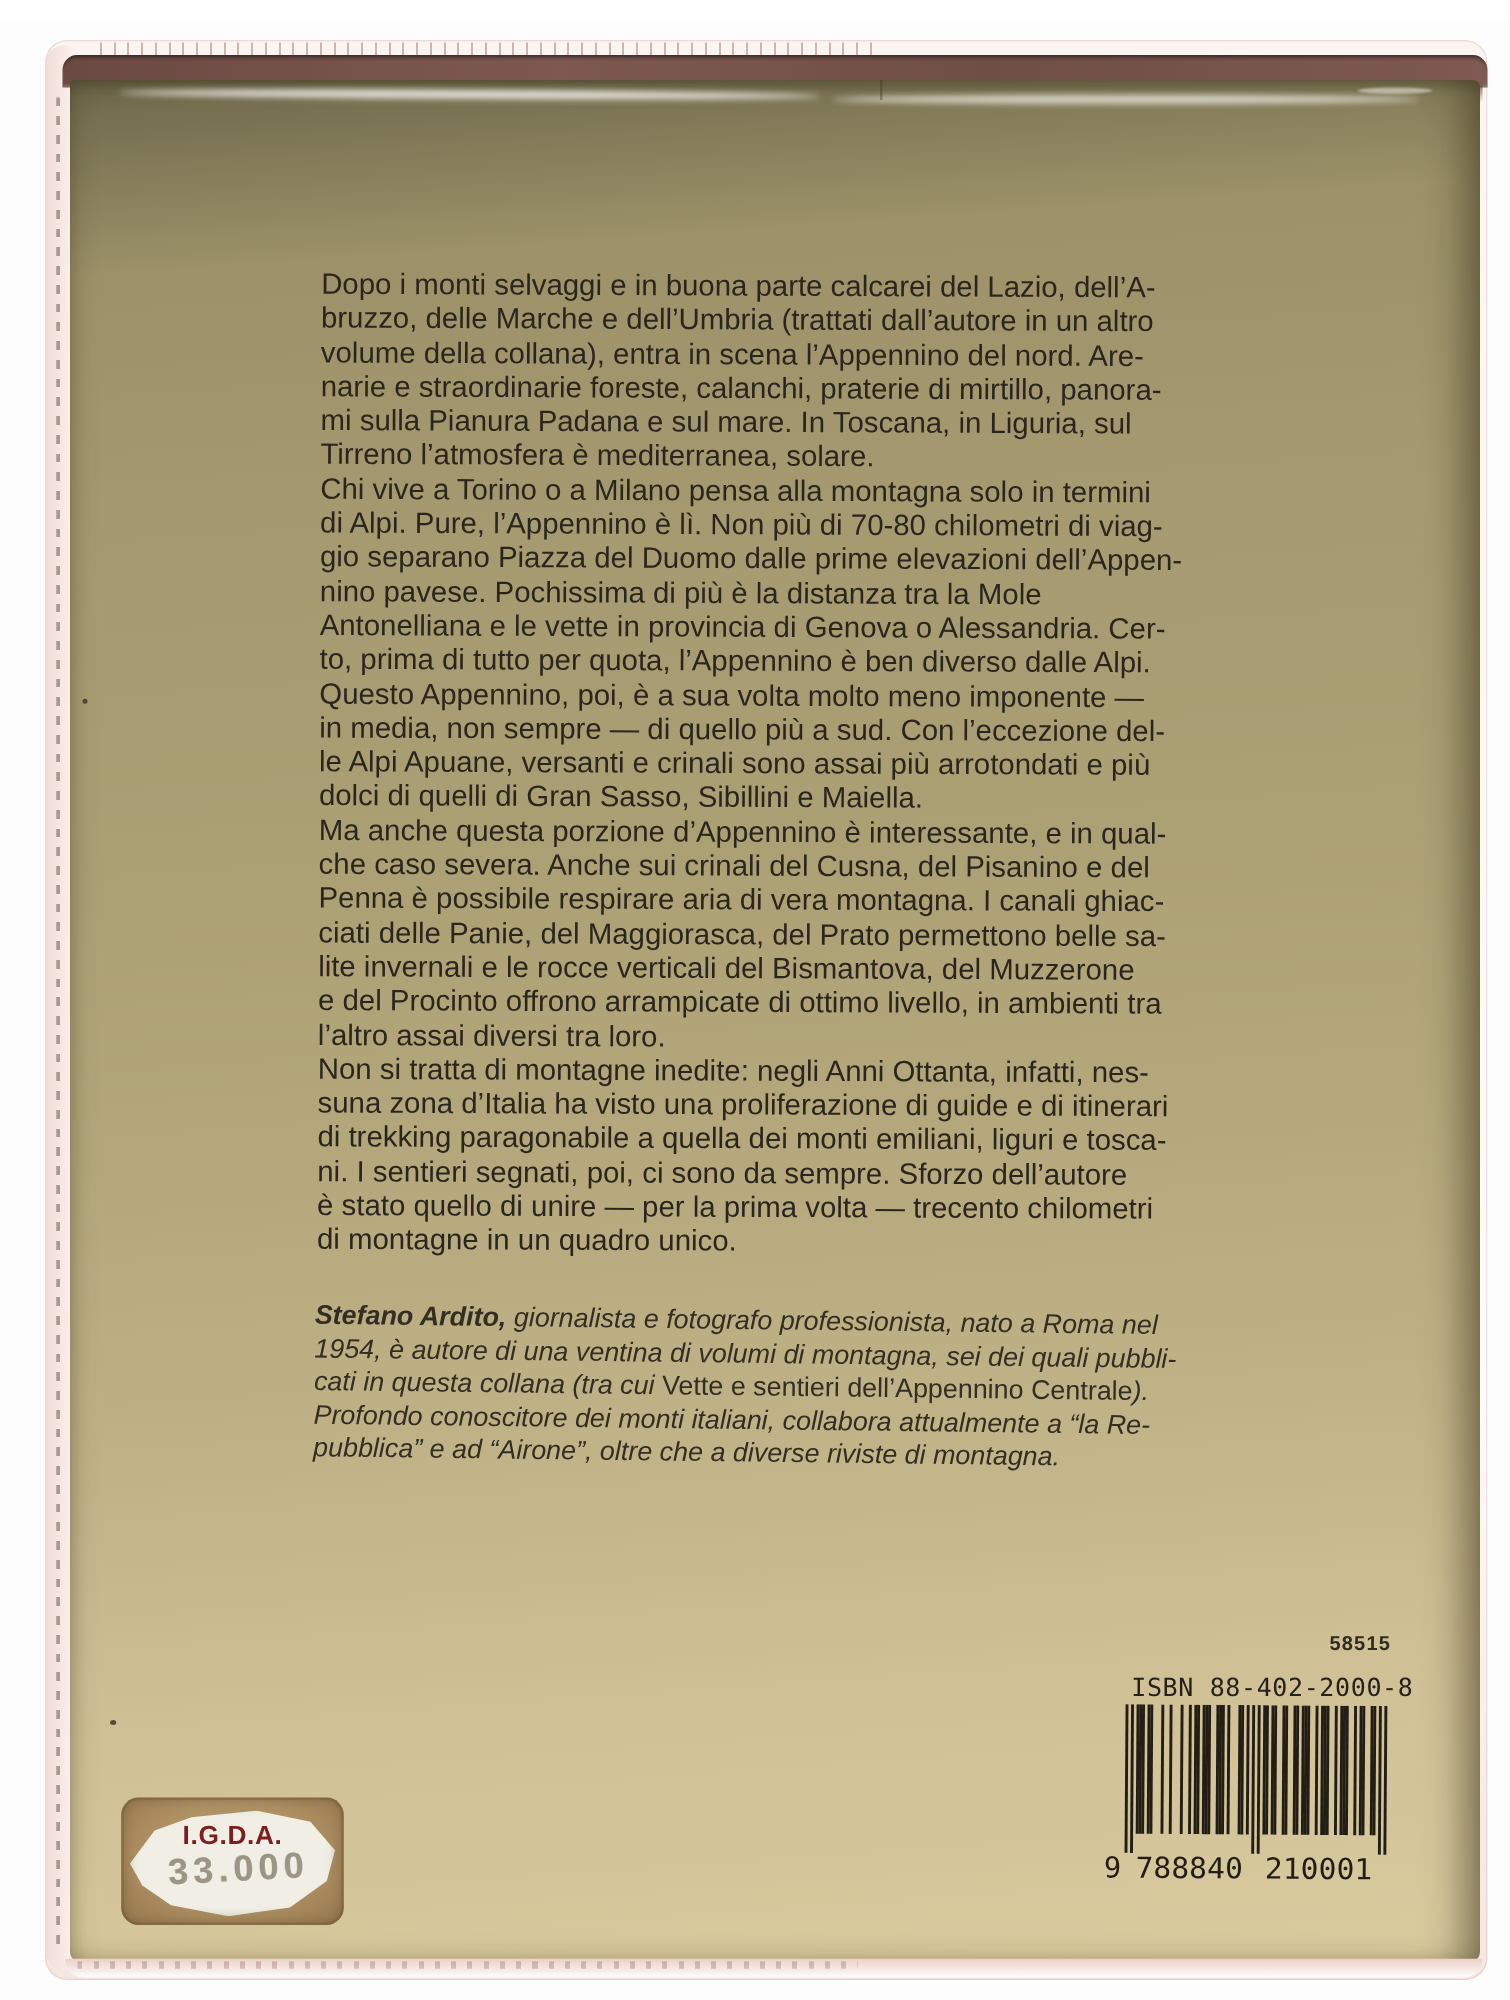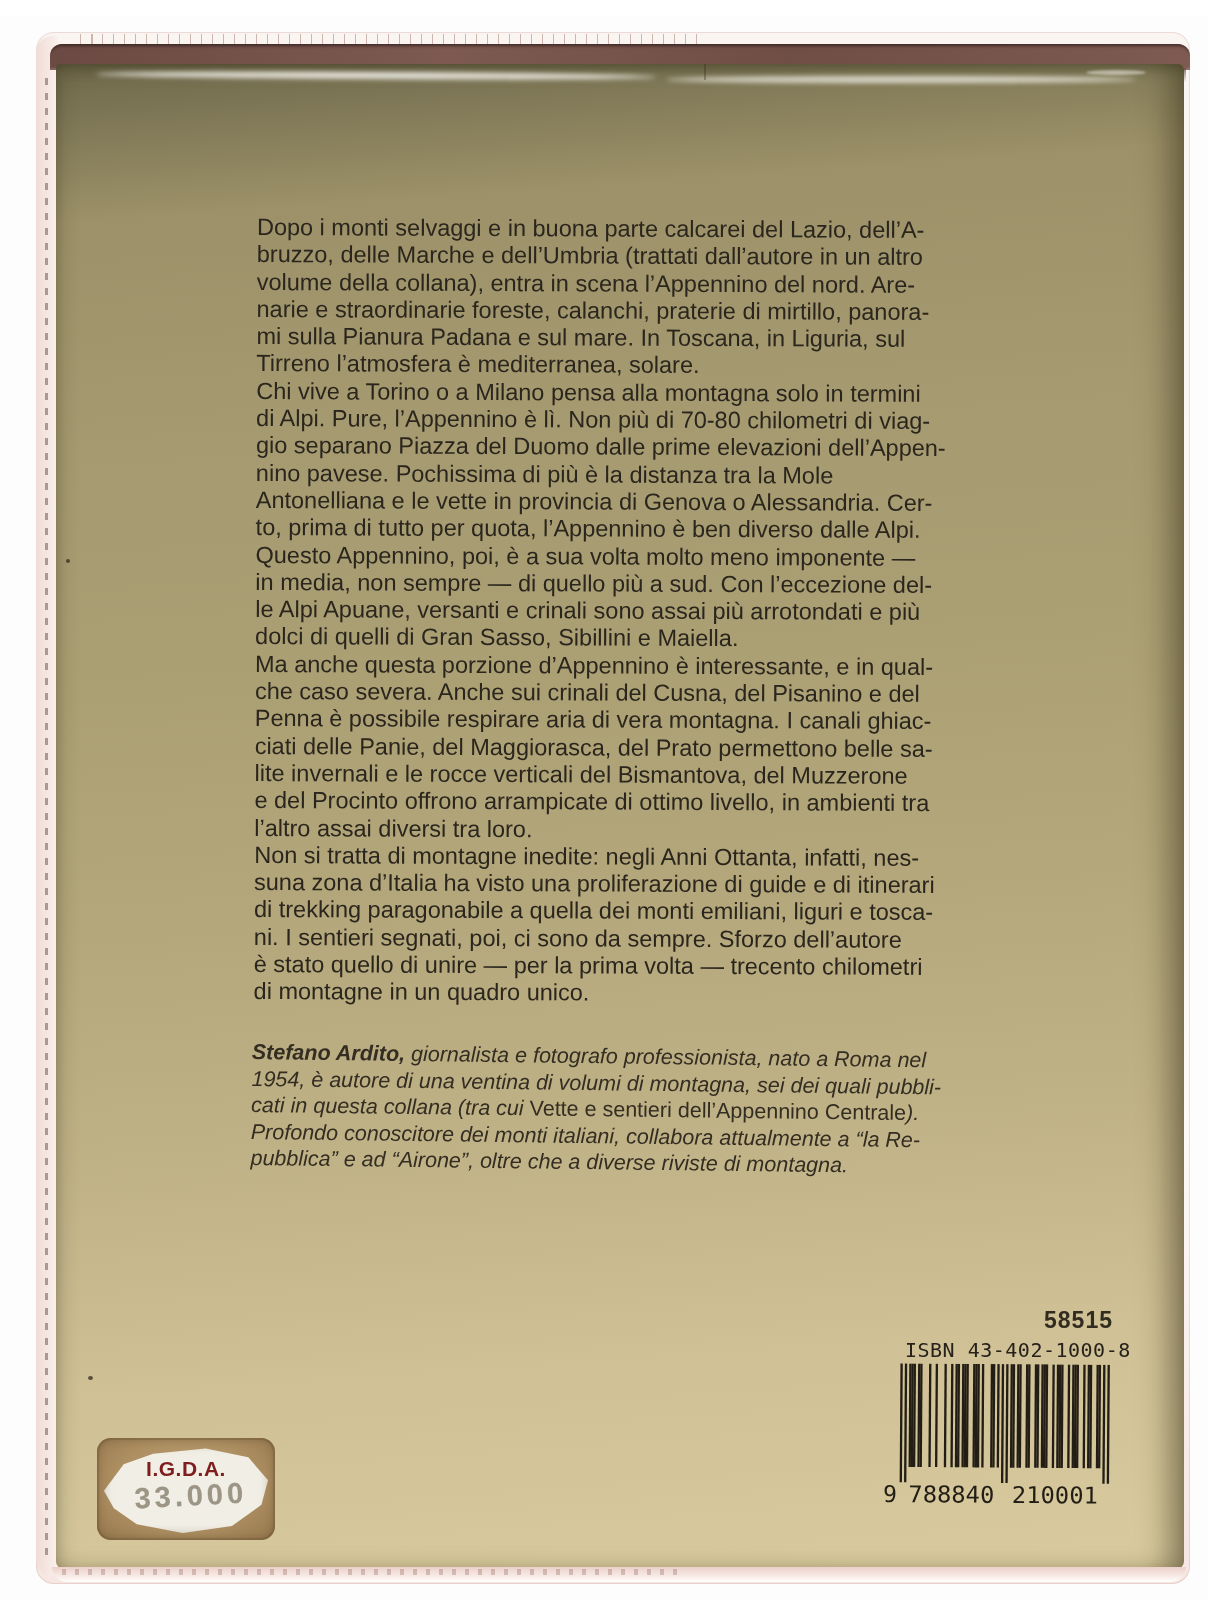--- a/index.html
+++ b/index.html
@@ -46,21 +46,21 @@
   .tline{white-space:nowrap;}
   .blurb{position:absolute;left:201px;top:150px;width:745px;
     font-size:23.5px;line-height:27.3px;color:#2b261d;transform:rotate(.25deg);transform-origin:left top;}
   .bio{position:absolute;left:196px;top:975px;width:750px;
     font-size:21.5px;line-height:26.5px;color:#332d22;transform:rotate(.7deg);transform-origin:left top;}
   .part-italic{font-style:italic;}
   .part-bold-italic{font-style:italic;font-weight:bold;}
   .part-roman{font-style:normal;}
 
   .catalog{position:absolute;left:857px;top:1243px;width:200px;text-align:right;
-    font-weight:bold;font-size:23px;letter-spacing:1px;color:#322b20;}
+    font-weight:bold;font-size:16px;letter-spacing:1px;color:#322b20;}
   .isbn{position:absolute;left:849px;top:1274px;font-family:"DejaVu Sans Mono",monospace;
     font-size:20px;color:#26211a;letter-spacing:.5px;}
   .barcode{position:absolute;left:826px;top:1300px;transform:rotate(.4deg);}
 
   
   .sticker-patch{position:absolute;left:41px;top:1374px;width:178px;height:102px;border-radius:14px;
     background:radial-gradient(ellipse at 50% 45%,#bb9f72 0%,#ad8f62 55%,#97784e 100%);
     box-shadow:inset 0 0 0 2px rgba(110,85,55,.35), inset 0 0 10px rgba(80,60,35,.45);}
   .sticker{position:absolute;left:7px;top:7px;width:164px;height:88px;background:#f1eee5;
     clip-path:polygon(0% 52%,12% 22%,30% 10%,62% 4%,88% 14%,100% 40%,96% 68%,78% 92%,48% 100%,20% 90%,6% 72%);
@@ -129,21 +129,21 @@
       </div>
     <div class="bio">
         <div class="tline" style="word-spacing: 0px;"><span class="part-bold-italic">Stefano Ardito,</span><span class="part-italic"> giornalista e fotografo professionista, nato a Roma nel</span></div>
         <div class="tline" style="word-spacing: 0px;"><span class="part-italic">1954, è autore di una ventina di volumi di montagna, sei dei quali pubbli-</span></div>
         <div class="tline" style="word-spacing: 0px;"><span class="part-italic">cati in questa collana (tra cui </span><span class="part-roman">Vette e sentieri dell’Appennino Centrale</span><span class="part-italic">).</span></div>
         <div class="tline" style="word-spacing: 0px;"><span class="part-italic">Profondo conoscitore dei monti italiani, collabora attualmente a “la Re-</span></div>
         <div class="tline last"><span class="part-italic">pubblica” e ad “Airone”, oltre che a diverse riviste di montagna.</span></div>
       </div>
 
     <div class="catalog">58515</div>
-    <div class="isbn">ISBN 43-402-1000-8</div>
+    <div class="isbn">ISBN 88-402-2000-8</div>
     <div class="barcode"><svg viewBox="0 0 105 64" width="232" height="141">
           <rect x="8" y="0" width="1.05" height="54" fill="#221d15"></rect>
           <rect x="10" y="0" width="1.05" height="54" fill="#221d15"></rect>
           <rect x="12" y="0" width="1.05" height="47" fill="#221d15"></rect>
           <rect x="13" y="0" width="1.05" height="47" fill="#221d15"></rect>
           <rect x="14" y="0" width="1.05" height="47" fill="#221d15"></rect>
           <rect x="16" y="0" width="1.05" height="47" fill="#221d15"></rect>
           <rect x="17" y="0" width="1.05" height="47" fill="#221d15"></rect>
           <rect x="21" y="0" width="1.05" height="47" fill="#221d15"></rect>
           <rect x="24" y="0" width="1.05" height="47" fill="#221d15"></rect>

